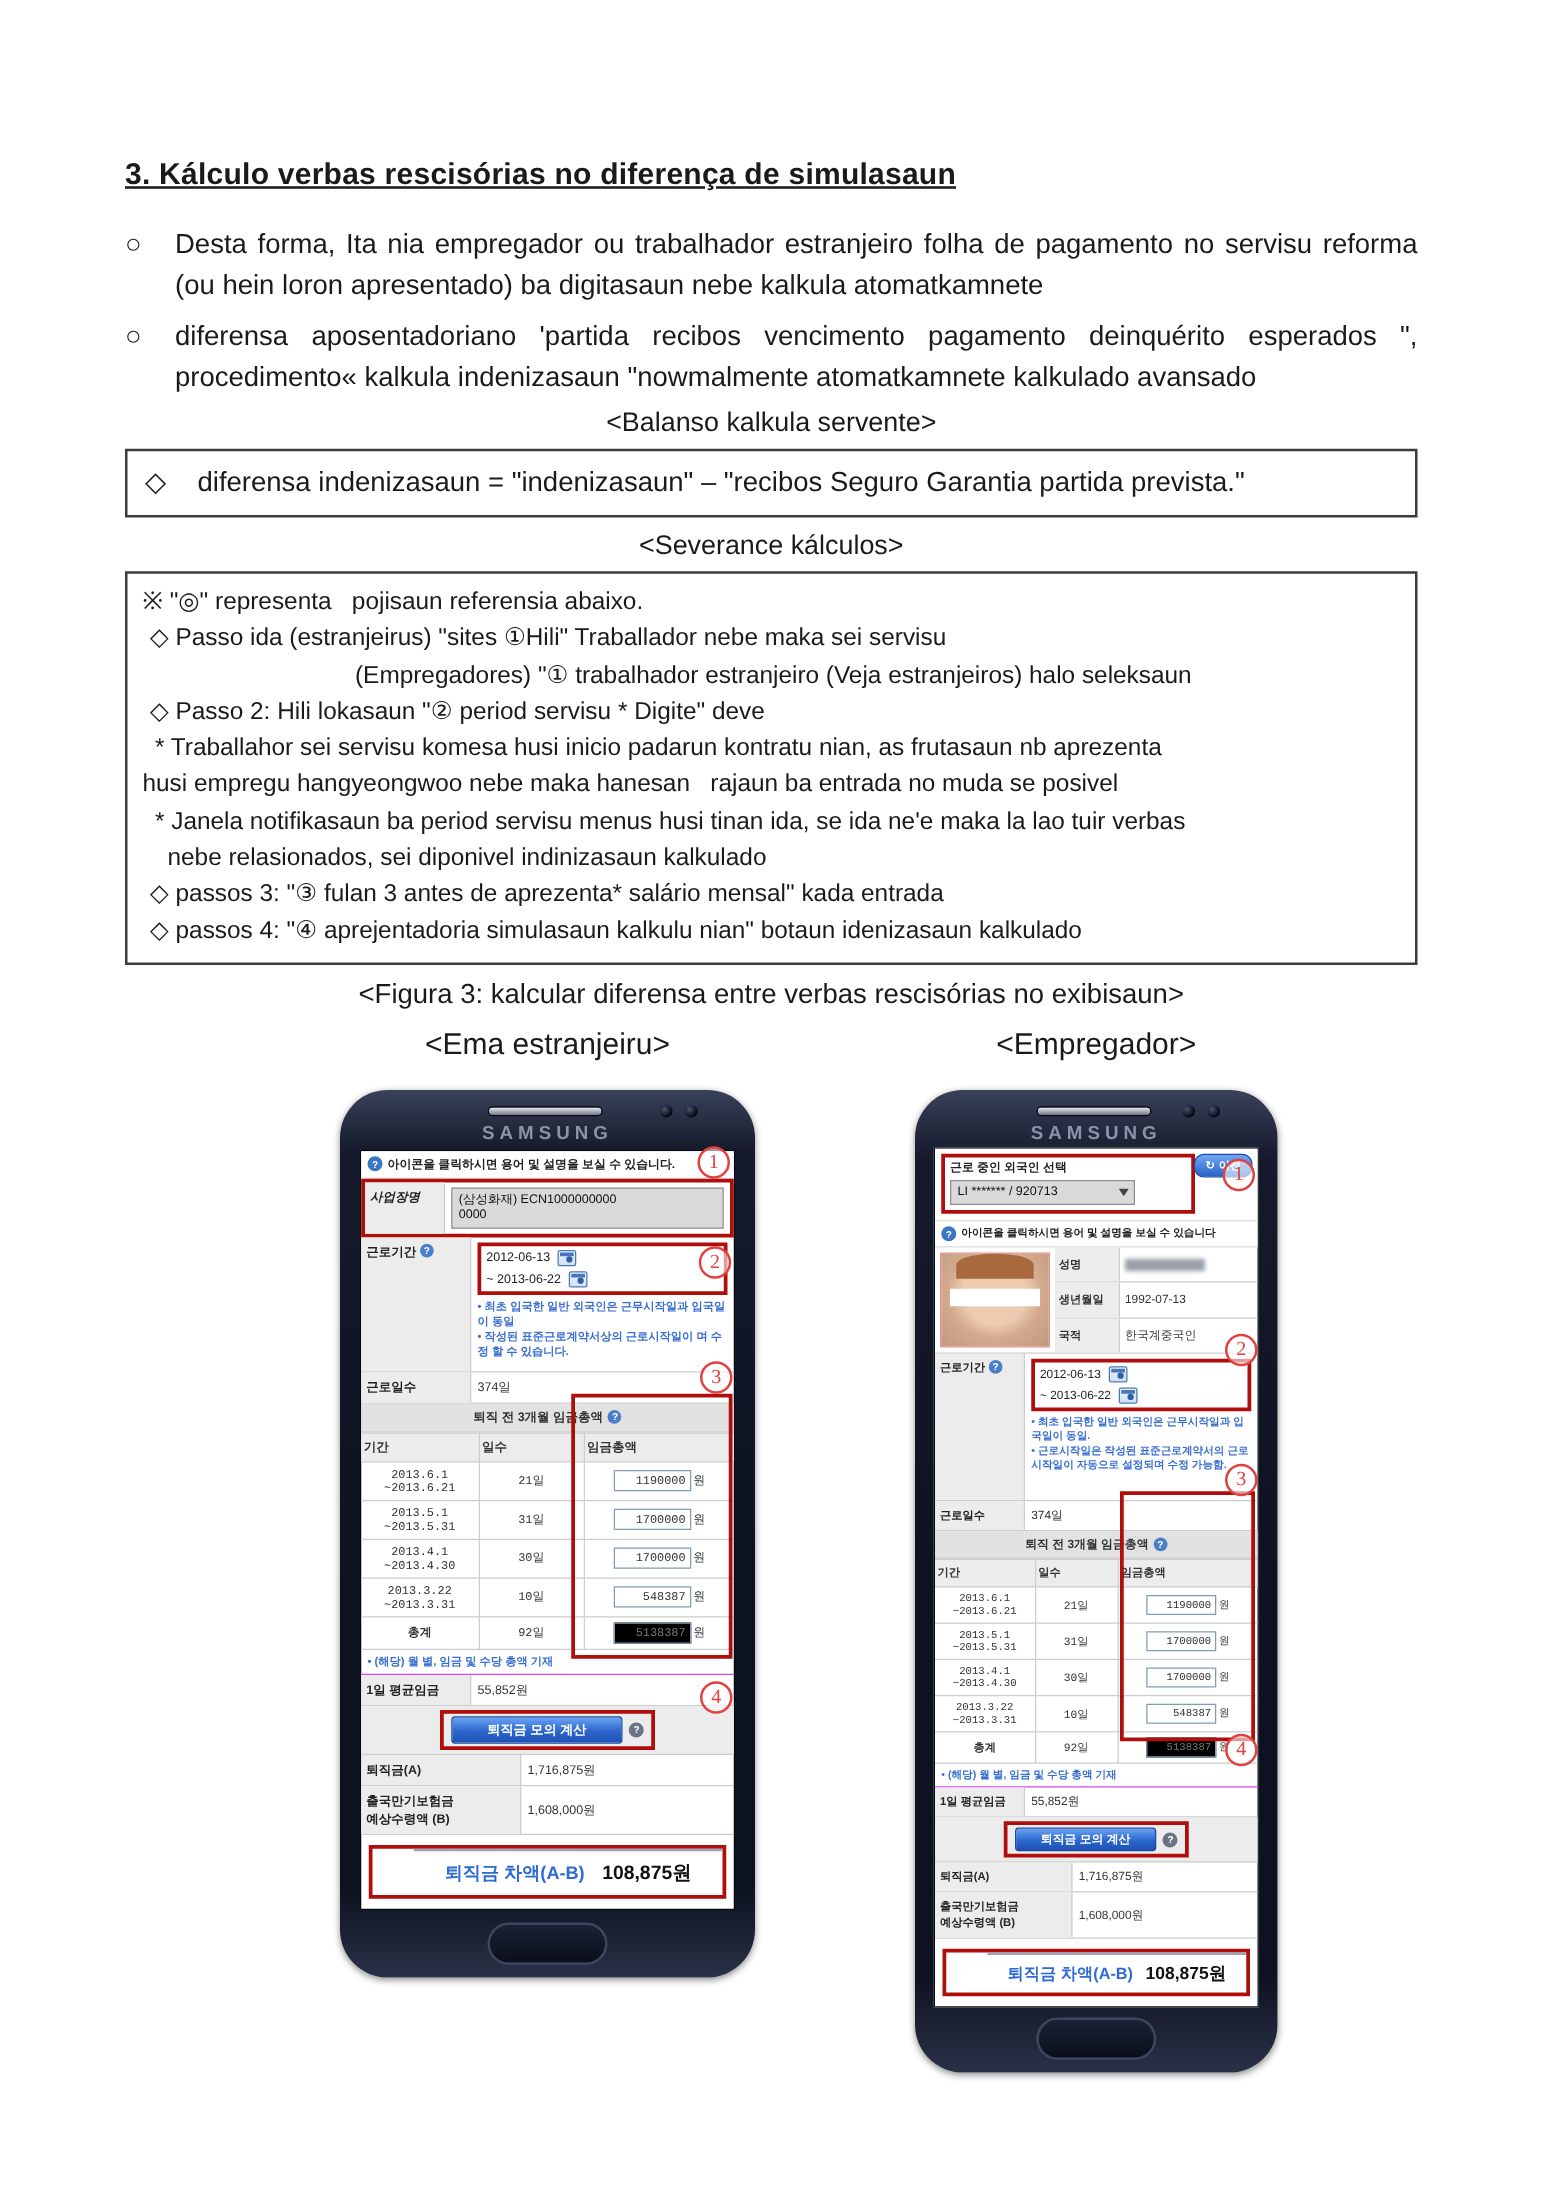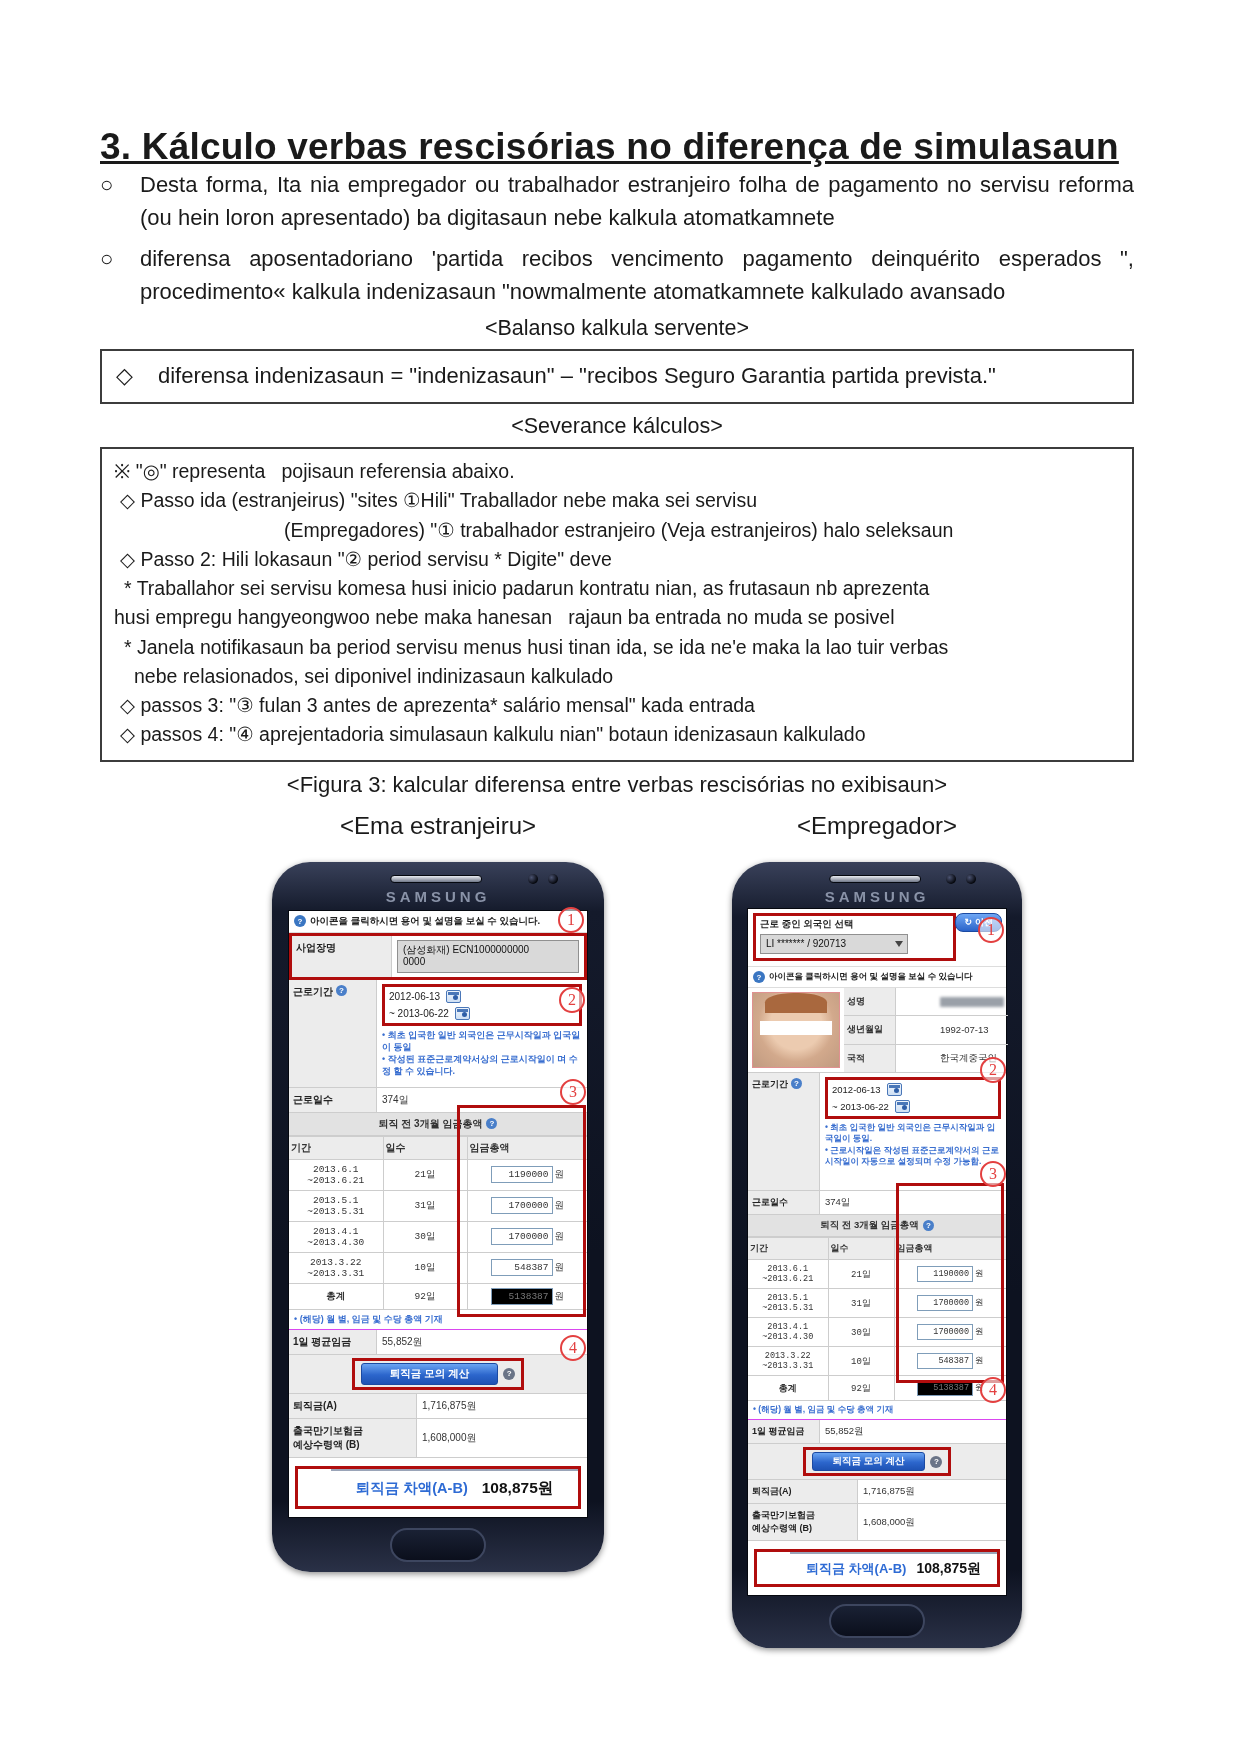--- a/index.html
+++ b/index.html
@@ -1,21 +1,21 @@
 <!DOCTYPE html>
 <html><head>
 <meta charset="utf-8">
 <style>
   * { box-sizing: border-box; margin: 0; padding: 0; }
   html,body { width:1240px; background:#fff; }
   body { height:1754px; font-family:"Liberation Sans", sans-serif; color:#1a1a1a; position:relative; overflow:hidden; }
 
   .doc { padding:126px 106px 0 100px; }
 
-  h1.title { font-size:37px; font-weight:bold; text-decoration:underline; letter-spacing:.2px; }
+  h1.title { font-size:24px; font-weight:bold; text-decoration:underline; letter-spacing:.2px; margin-bottom:24px; }
 
   .bullet { display:flex; margin-bottom:8px; }
   .bullet .mk { width:40px; font-size:22px; line-height:1.5; }
   .bullet .tx { flex:1; font-size:22px; line-height:1.5; text-align:justify; }
 
   .center-head { text-align:center; font-size:21.5px; margin:6px 0 8px; }
 
   .box1 { border:2px solid #3c3c3c; padding:8px 14px 10px; margin-bottom:10px; }
   .box1 .row { display:flex; }
   .box1 .mk { width:42px; font-size:22px; line-height:1.5; }
@@ -110,21 +110,21 @@
   .btn-back { position:absolute; top:4px; right:4px; background:linear-gradient(180deg,#6fa7f5,#2a63c9);
               border:1px solid #1b4aa2; color:#fff; font-size:9px; font-weight:bold; padding:2px 8px;
               border-radius:8px; display:flex; align-items:center; gap:3px; }
   .profile { display:flex; border-bottom:1px solid #cdcdcd; }
   .photo { width:88px; min-width:88px; height:76px; margin:4px; position:relative; border:1px solid #e09090;
            background:radial-gradient(ellipse at 50% 42%, #eccbb0 0 42%, #d2a98c 62%, #c09a80 100%); }
   .photo:before { content:""; position:absolute; top:0; left:12px; right:12px; height:20px;
                   border-radius:46% 46% 0 0; background:#a9683e; }
   .photo .bar { position:absolute; top:28px; left:7px; right:7px; height:14px; background:#fff; }
   .ptable { flex:1; display:flex; flex-direction:column; }
-  .prow { display:flex; border-bottom:1px solid #cdcdcd; flex:1;gap:40px; }
+  .prow { display:flex; border-bottom:1px solid #cdcdcd; flex:1; }
   .prow:last-child { border-bottom:none; }
   .prow .lbl { width:52px; background:#ececec; border-right:1px solid #cdcdcd; font-size:9px; font-weight:bold;
                padding:3px 3px; display:flex; align-items:center; }
   .prow .val { flex:1; font-size:9.5px; padding:3px 4px; display:flex; align-items:center; }
   .censor { width:64px; height:10px; background:#9aa0a8; filter:blur(1.5px); border-radius:1px; }
 </style>
 </head>
 <body>
 
 <div class="doc">
@@ -186,21 +186,21 @@
 
           <div class="rf" style="left:168px; top:194px; width:129px; height:212px;"></div>
 
           <div class="nbar">
             <span class="ico-info">?</span>
             <span>아이콘을 클릭하시면 용어 및 설명을 보실 수 있습니다.</span>
           </div>
 
           <div class="rf-inline">
             <div class="frow" style="border-bottom:none;">
-              <div class="lbl" style="width:100px;">사업장명</div>
+              <div class="lbl" style="width:64px;font-style:italic;">사업장명</div>
               <div class="val">
                 <div class="dd ml">(삼성화재) ECN1000000000
 0000</div>
               </div>
             </div>
           </div>
 
           <div class="frow" style="min-height:108px;">
             <div class="lbl" style="width:88px;">
               <span>근로기간</span>

